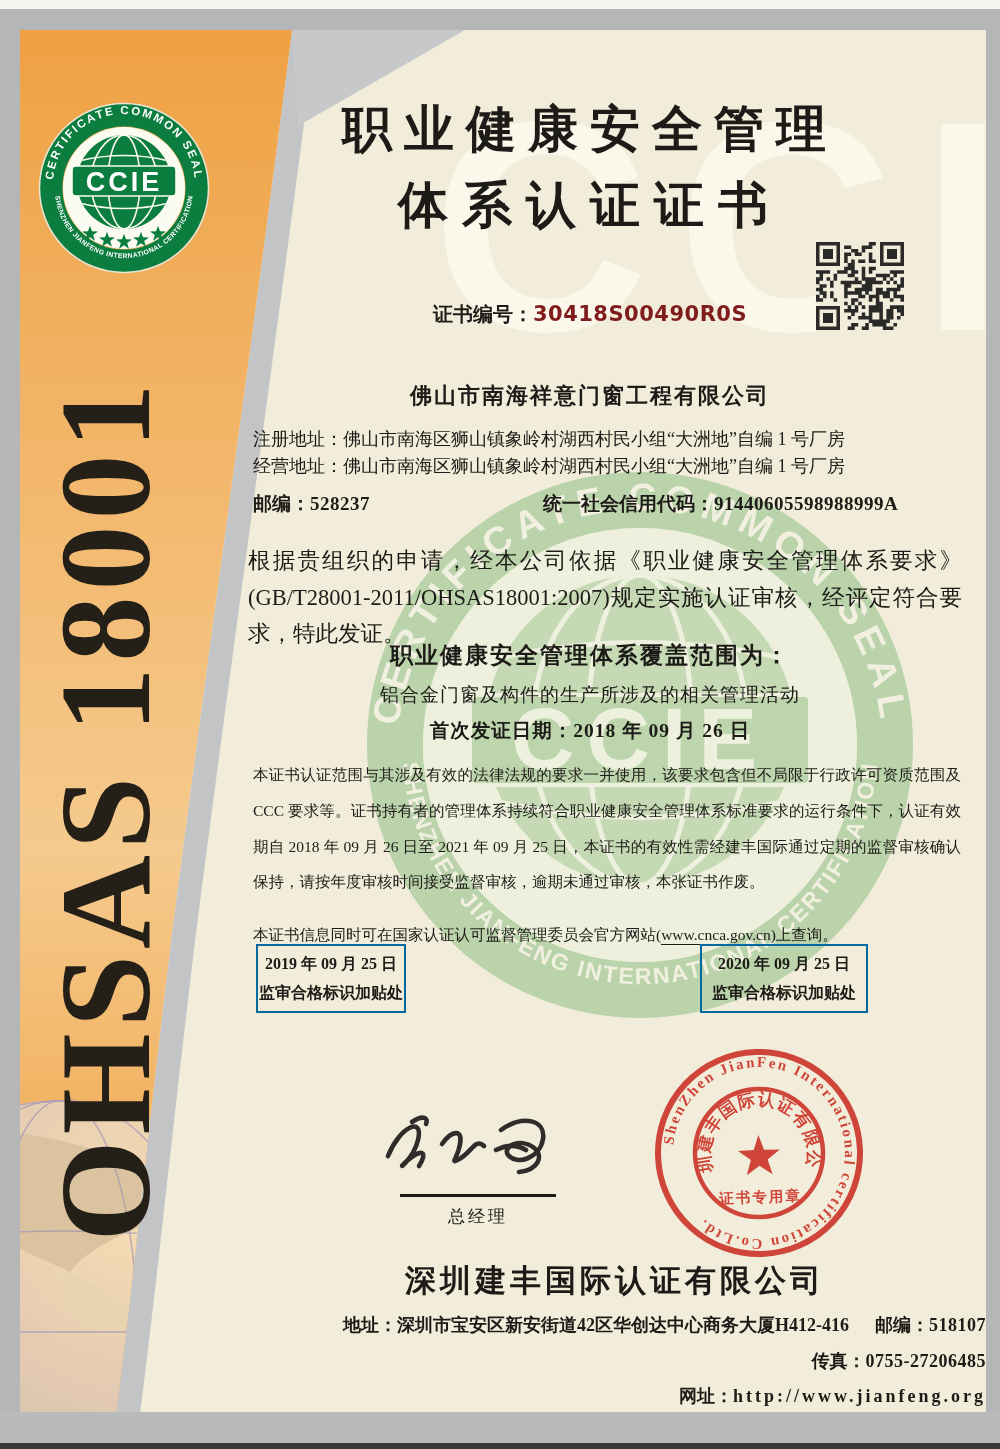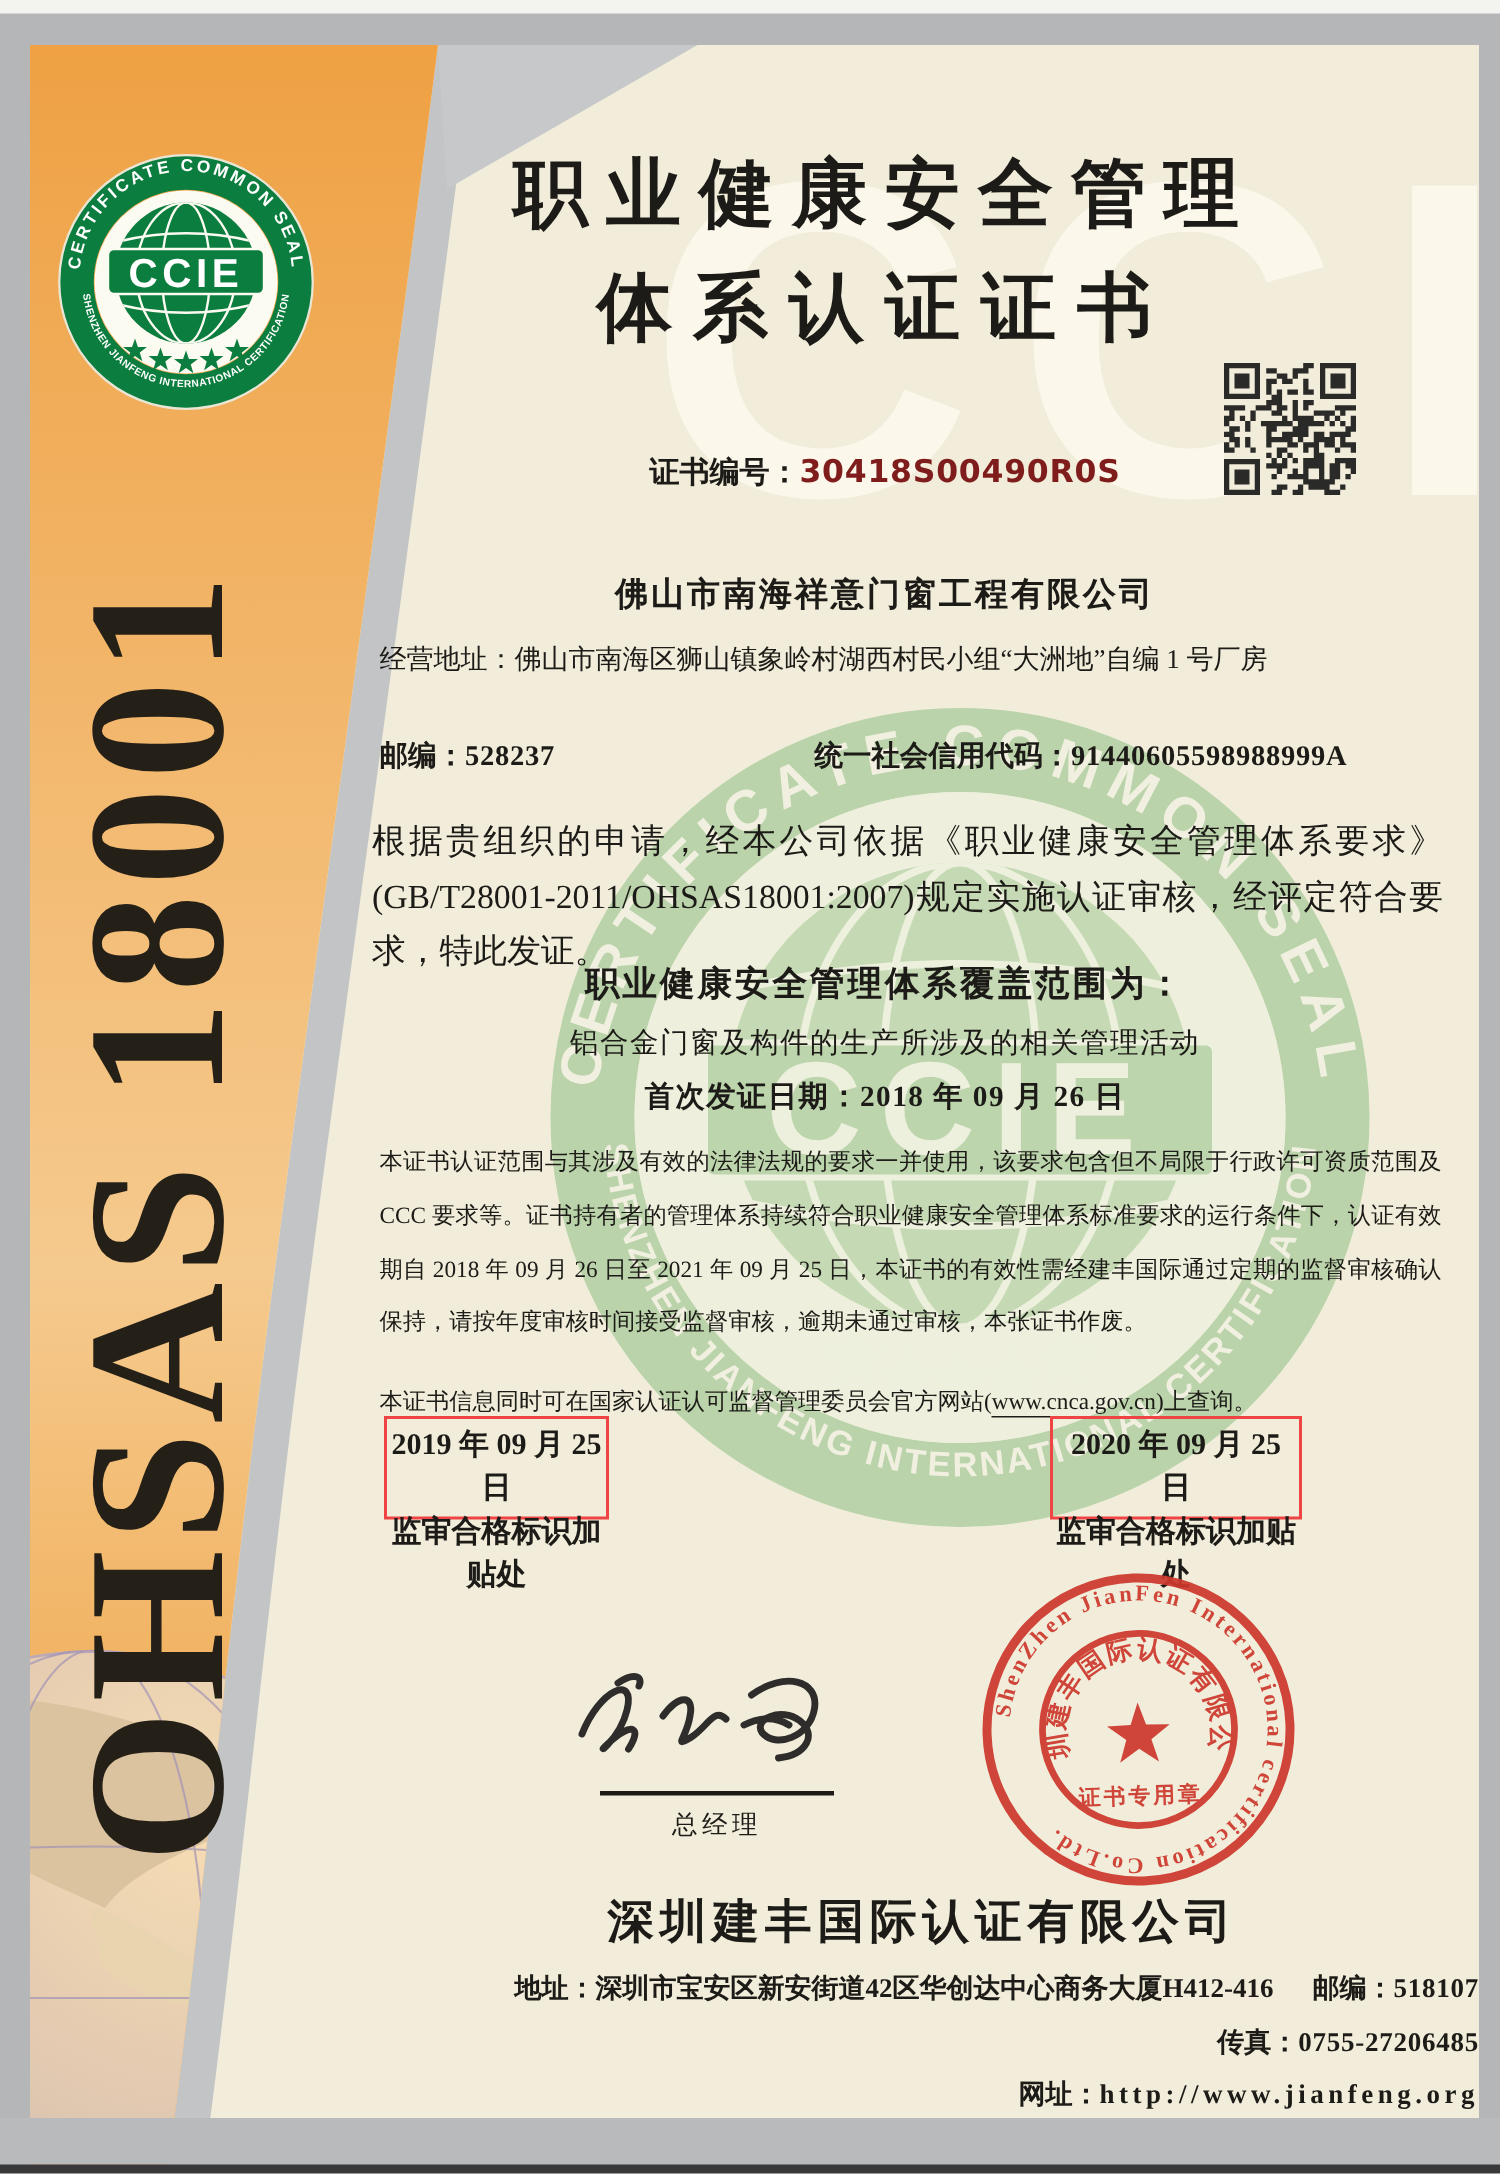--- a/index.html
+++ b/index.html
@@ -27,21 +27,21 @@
   .addr{left:253px;top:426px;width:710px;font-size:18px;line-height:27px;z-index:5;}
   .pcrow{left:253px;top:491px;width:710px;z-index:5;font-size:19px;font-weight:bold;}
   .grant{left:248px;top:543px;width:714px;font-size:22.5px;line-height:36.5px;text-align:justify;z-index:5;}
   .scopehead{left:250px;top:640px;width:680px;font-size:23px;font-weight:bold;letter-spacing:2px;z-index:5;}
   .scopetxt{left:250px;top:682px;width:680px;font-size:19px;letter-spacing:1px;z-index:5;}
   .firstissue{left:250px;top:717px;width:680px;font-size:19.5px;font-weight:bold;letter-spacing:1px;z-index:5;}
   .terms{left:253px;top:757px;width:708px;font-size:15.5px;line-height:35.8px;text-align:justify;z-index:5;}
   .infoline{left:253px;top:881px;width:708px;font-size:15.5px;line-height:35.8px;z-index:5;}
   .infoline2{left:253px;top:917px;width:708px;font-size:15.5px;line-height:35.8px;z-index:5;}
   .uline{border-bottom:1.5px solid #1d1b17;padding-bottom:1px;}
-  .abox{border:2px solid #ef4444;z-index:5;font-size:20px;font-weight:bold;line-height:29px;padding-top:3px;}
+  .abox{border:2px solid #0369a1;z-index:5;font-size:16px;font-weight:bold;line-height:29px;padding-top:3px;}
   .sig{left:368px;top:1098px;z-index:5;}
   .sigline{left:400px;top:1194px;width:156px;height:3px;background:#1d1b17;z-index:5;}
   .sigtitle{left:418px;top:1205px;width:120px;font-size:17px;letter-spacing:3px;z-index:5;}
   .seal{left:648px;top:1042px;z-index:6;opacity:.93;transform:rotate(-2deg);}
   .issuername{left:250px;top:1260px;width:730px;font-size:31px;font-weight:bold;letter-spacing:4px;z-index:5;}
   .fline{left:230px;width:756px;font-size:18px;font-weight:bold;z-index:5;display:flex;justify-content:flex-end;gap:26px;}
   .qr{left:816px;top:242px;z-index:5;}
   .num{letter-spacing:.5px;}
 </style>
 </head>
@@ -195,20 +195,23 @@
   </svg>
 
   <div class="abs certline ctr">
     <span>证书编号：</span><span class="certno">30418S00490R0S</span>
   </div>
 
   <div class="abs company ctr">佛山市南海祥意门窗工程有限公司</div>
 
   <div class="abs addr">
     <div>
+      <span>注册地址：</span><span>佛山市南海区狮山镇象岭村湖西村民小组“大洲地”自编 1 号厂房</span>
+    </div>
+    <div>
       <span>经营地址：</span><span>佛山市南海区狮山镇象岭村湖西村民小组“大洲地”自编 1 号厂房</span>
     </div>
   </div>
 
   <div class="abs pcrow" style="display:flex;">
     <div style="width:290px;">
       <span>邮编：</span><span class="num">528237</span>
     </div>
     <div>
       <span>统一社会信用代码：</span><span class="num">91440605598988999A</span>

